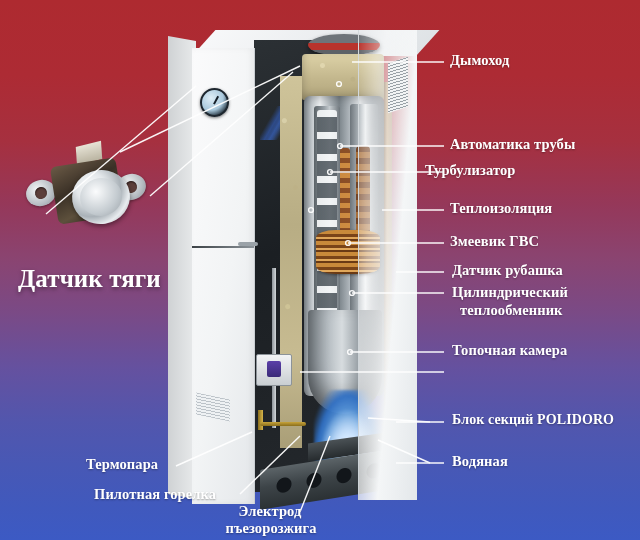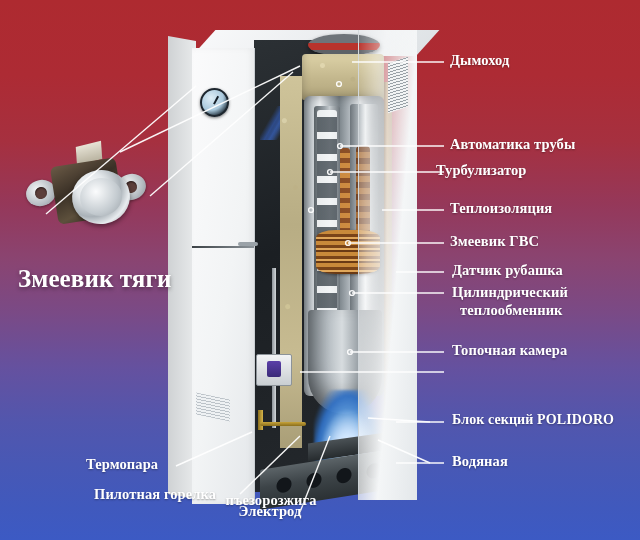--- a/index.html
+++ b/index.html
@@ -353,27 +353,27 @@
       <line x1="46" y1="214" x2="196" y2="86"></line>
 
       <line x1="176" y1="466" x2="252" y2="432"></line>
       <line x1="240" y1="494" x2="300" y2="436"></line>
       <line x1="300" y1="512" x2="330" y2="436"></line>
       <line x1="430" y1="463" x2="378" y2="440"></line>
       <line x1="430" y1="422" x2="368" y2="418"></line>
     </g>
   </svg>
 
-  <div class="lbl big" style="left:18px;top:264px;">Змеевик тяги</div>
+  <div class="lbl big" style="left:18px;top:264px;">Датчик тяги</div>
 
   <div class="lbl" style="left:450px;top:52px;">Дымоход</div>
 
   <div class="lbl" style="left:450px;top:136px;">Автоматика трубы</div>
 
-  <div class="lbl" style="left:436px;top:162px;">Турбулизатор</div>
+  <div class="lbl" style="left:425px;top:162px;">Турбулизатор</div>
 
   <div class="lbl" style="left:450px;top:200px;">Теплоизоляция</div>
 
   <div class="lbl" style="left:450px;top:233px;">Змеевик ГВС</div>
 
   <div class="lbl" style="left:452px;top:262px;">Датчик рубашка</div>
 
   <div class="lbl" style="left:452px;top:284px;">Цилиндрический</div>
   <div class="lbl" style="left:452px;top:342px;">Топочная камера</div>
 
@@ -382,15 +382,15 @@
 
   <div class="lbl sm" style="left:452px;top:412px;">Блок секций POLIDORO</div>
 
   <div class="lbl" style="left:452px;top:453px;">Водяная</div>
 
   <div class="lbl" style="left:86px;top:456px;">Термопара</div>
 
   <div class="lbl" style="left:94px;top:486px;">Пилотная горелка</div>
 
   <div class="lbl ctr" style="left:200px;top:503px;width:140px;">Электрод</div>
-  <div class="lbl ctr" style="left:196px;top:492px;width:150px;">пъезорозжига</div>
+  <div class="lbl ctr" style="left:196px;top:520px;width:150px;">пъезорозжига</div>
 
 </div>
 
 </body></html>

